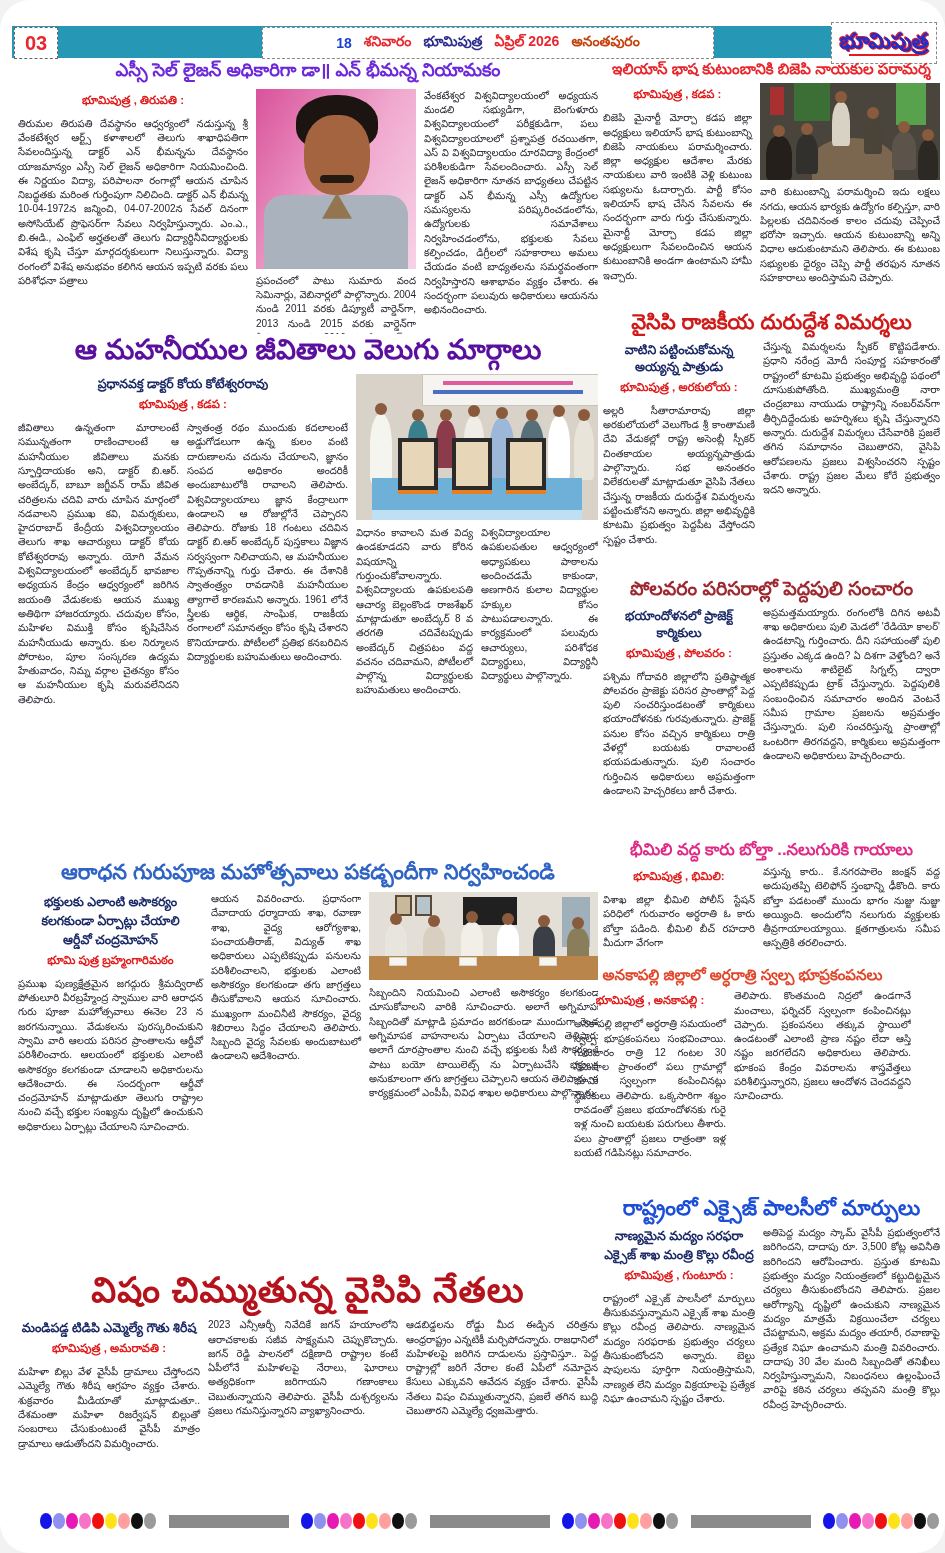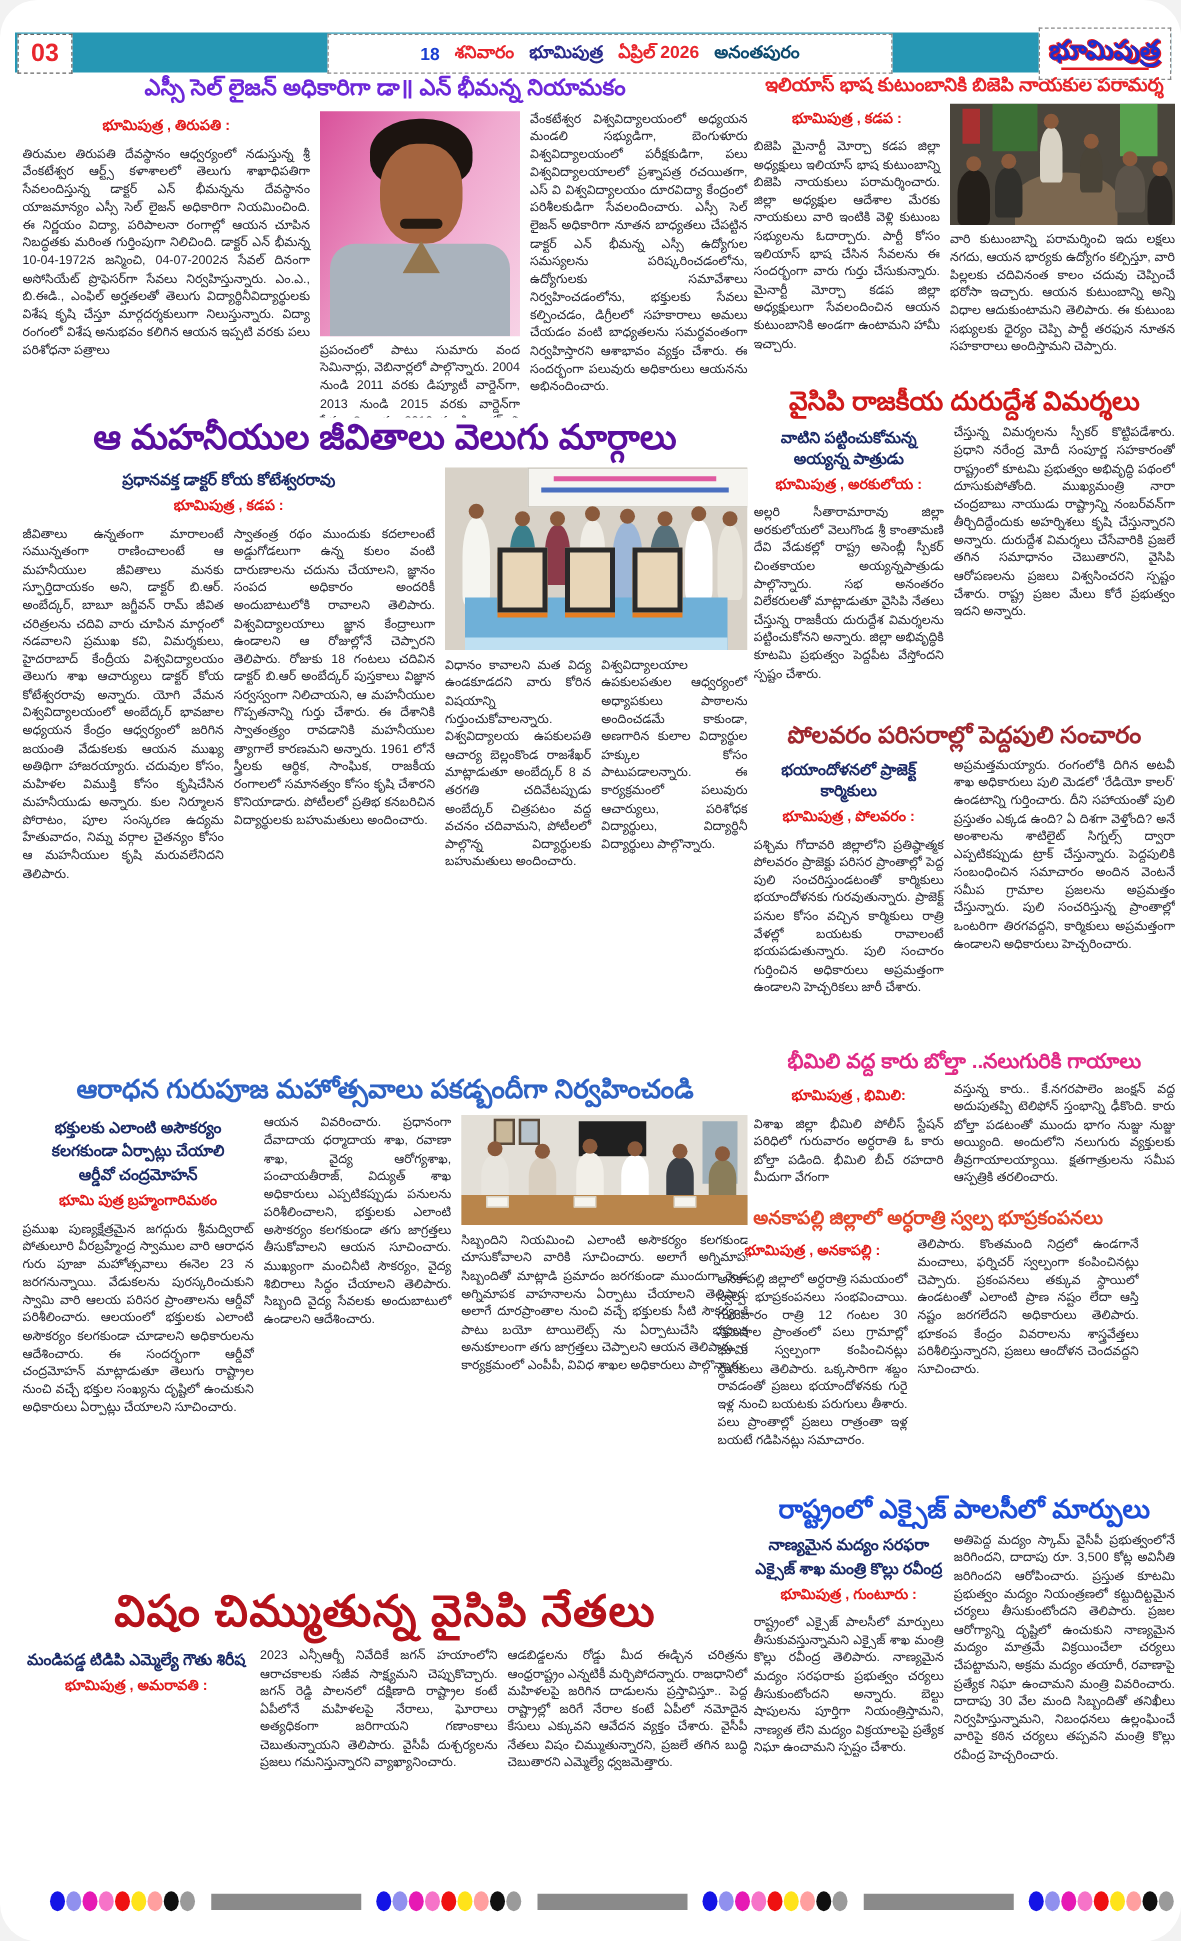--- a/index.html
+++ b/index.html
@@ -7,21 +7,21 @@
         font-family:"Liberation Sans",sans-serif;overflow:hidden;border-radius:30px;}
 
   
   .topbar{position:absolute;left:12px;top:26px;width:925px;height:32px;background:#2697b4;}
   .pagenum-box{position:absolute;left:14px;top:27px;width:42px;height:30px;background:#fff;
         border:1px dashed #666;color:#e8262d;font-weight:bold;font-size:20px;
         display:flex;align-items:center;justify-content:center;}
   .dateline-box{position:absolute;left:262px;top:27px;width:450px;height:30px;background:#fff;
         border:1px dashed #888;display:flex;gap:12px;align-items:center;justify-content:center;
         font-weight:bold;font-size:14px;white-space:nowrap;}
-  .c-blue{color:#1b3fd0}.c-red{color:#e8262d}.c-indigo{color:#2b2b8c}.c-green{color:#0c4a6e}
+  .c-blue{color:#1b3fd0}.c-red{color:#e8262d}.c-indigo{color:#2b2b8c}.c-green{color:#c2410c}
   .masthead-box{position:absolute;right:8px;top:22px;width:104px;height:40px;background:#fff;
         border:1px dashed #888;display:flex;flex-direction:column;align-items:center;justify-content:center;}
   .masthead-text{color:#1d2fd0;font-weight:bold;font-size:21px;line-height:1;
         text-shadow:1px 1px 0 #e11b22,-1px -1px 0 #e11b22;}
   .masthead-rule{width:70px;height:2px;background:#e11b22;margin-top:3px;}
 
   
   .art{position:absolute;overflow:hidden;}
   .hl{font-weight:bold;text-align:center;white-space:nowrap;line-height:1.15;}
   .sub{color:#1b2a66;font-weight:bold;font-size:12.5px;text-align:center;line-height:1.35;margin:2px 0;}
@@ -239,20 +239,21 @@
       </div>
     </div>
   </div>
 
   <div class="art" id="a4">
     <div class="hl">విషం చిమ్ముతున్న వైసిపి నేతలు</div>
     <div class="row" style="margin-top:8px;">
       <div style="width:182px;flex:none;">
         <div class="sub">మండిపడ్డ టిడిపి ఎమ్మెల్యే గౌతు శిరీష</div>
         <div class="byline">భూమిపుత్ర , అమరావతి :</div>
+        <p class="body-p">మహిళా బిల్లు వేళ వైసీపీ డ్రామాలు చేస్తోందని ఎమ్మెల్యే గౌతు శిరీష ఆగ్రహం వ్యక్తం చేశారు. శుక్రవారం మీడియాతో మాట్లాడుతూ.. దేశమంతా మహిళా రిజర్వేషన్ బిల్లుతో సంబరాలు చేసుకుంటుంటే వైసీపీ మాత్రం డ్రామాలు ఆడుతోందని విమర్శించారు.</p>
       </div>
       <div style="width:190px;flex:none;">
         <p class="body-p">2023 ఎన్సీఆర్బీ నివేదికే జగన్ హయాంలోని ఆరాచకాలకు సజీవ సాక్ష్యమని చెప్పుకొచ్చారు. జగన్ రెడ్డి పాలనలో దక్షిణాది రాష్ట్రాల కంటే ఏపీలోనే మహిళలపై నేరాలు, ఘోరాలు అత్యధికంగా జరిగాయని గణాంకాలు చెబుతున్నాయని తెలిపారు. వైసీపీ దుశ్చర్యలను ప్రజలు గమనిస్తున్నారని వ్యాఖ్యానించారు.</p>
       </div>
       <div style="width:192px;flex:none;">
         <p class="body-p">ఆడబిడ్డలను రోడ్డు మీద ఈడ్చిన చరిత్రను ఆంధ్రరాష్ట్రం ఎన్నటికీ మర్చిపోదన్నారు. రాజధానిలో మహిళలపై జరిగిన దాడులను ప్రస్తావిస్తూ.. పెద్ద రాష్ట్రాల్లో జరిగే నేరాల కంటే ఏపీలో నమోదైన కేసులు ఎక్కువని ఆవేదన వ్యక్తం చేశారు. వైసీపీ నేతలు విషం చిమ్ముతున్నారని, ప్రజలే తగిన బుద్ధి చెబుతారని ఎమ్మెల్యే ధ్వజమెత్తారు.</p>
       </div>
     </div>
   </div>
 

